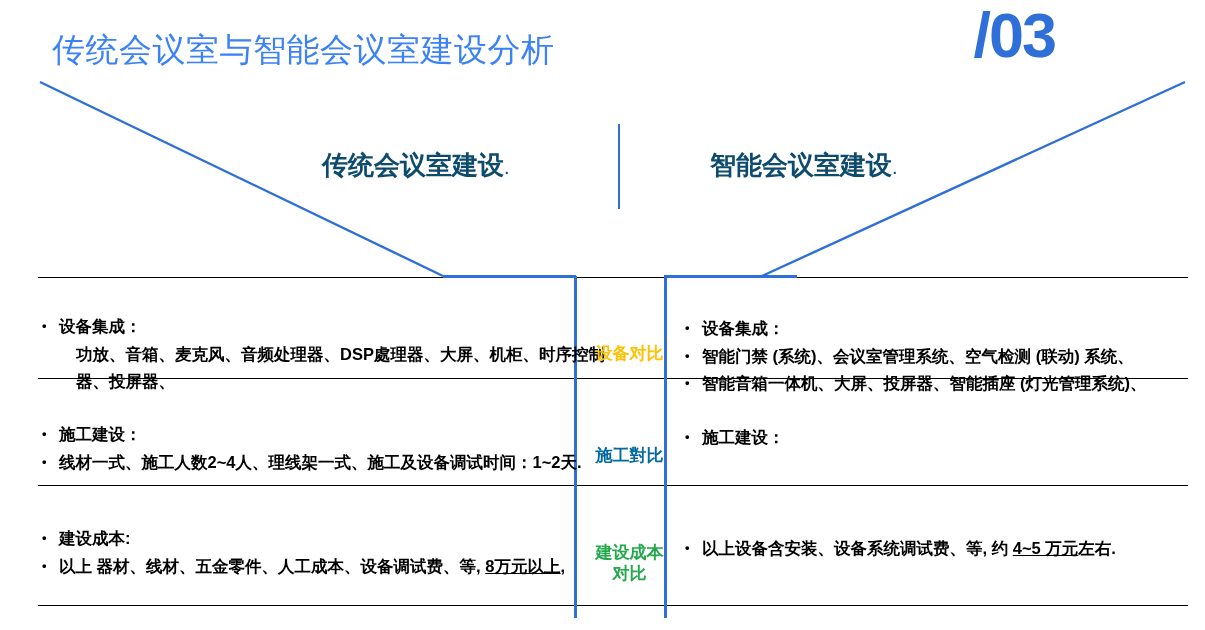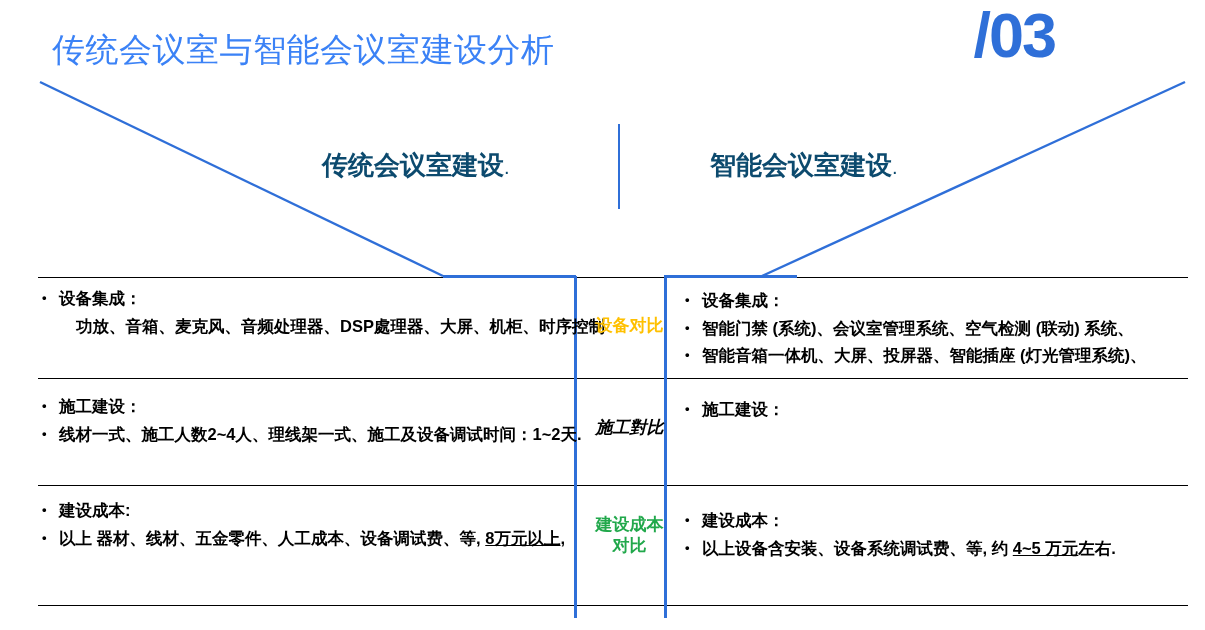--- a/index.html
+++ b/index.html
@@ -107,20 +107,21 @@
     top: -2px;
     height: 3px;
     background: #2f6fd8;
   }
   .topcap.left  { left: 405px; width: 133px; }
   .topcap.right { left: 626px; width: 133px; }
 
   .cell {
     position: absolute;
     box-sizing: border-box;
+    margin-top: 28px;
   }
   .cell.left  { left: 0px;   width: 536px; padding: 0 8px 0 4px; }
   .cell.mid   { left: 539px; width: 105px;  text-align: center; }
   .cell.right { left: 629px; width: 521px; padding: 0 8px 0 18px; }
 
   .cell.row0 { top: 0px;   height: 101px; }
   .cell.row1 { top: 101px; height: 107px; }
   .cell.row2 { top: 208px; height: 120px; }
 
   .lines {
@@ -193,20 +194,21 @@
     <div class="topcap left"></div>
     <div class="topcap right"></div>
 
     <div class="vline v1"></div>
     <div class="vline v2"></div>
 
     <div class="cell left row0">
       <div class="lines">
           <div class="ln bullet">设备集成：</div>
           <div class="ln nobullet indent">功放、音箱、麦克风、音频处理器、DSP處理器、大屏、机柜、时序控制</div>
+          <div class="ln nobullet indent">器、投屏器、</div>
         </div>
     </div>
     <div class="cell mid row0">
       <div class="midlabel" style="color: rgb(255, 192, 0);">
           <div>设备对比</div>
         </div>
     </div>
     <div class="cell right row0">
       <div class="lines">
           <div class="ln bullet">设备集成：</div>
@@ -215,21 +217,21 @@
         </div>
     </div>
 
     <div class="cell left row1">
       <div class="lines">
           <div class="ln bullet">施工建设：</div>
           <div class="ln bullet">线材一式、施工人数2~4人、理线架一式、施工及设备调试时间：1~2天.</div>
         </div>
     </div>
     <div class="cell mid row1">
-      <div class="midlabel" style="color: #000000; font-style: italic;">
+      <div class="midlabel" style="color: #0369a1;">
           <div>施工對比</div>
         </div>
     </div>
     <div class="cell right row1">
       <div class="lines">
           <div class="ln bullet">施工建设：</div>
         </div>
     </div>
 
     <div class="cell left row2">
@@ -239,18 +241,17 @@
         </div>
     </div>
     <div class="cell mid row2">
       <div class="midlabel" style="color: rgb(33, 168, 75);">
           <div>建设成本</div>
           <div>对比</div>
         </div>
     </div>
     <div class="cell right row2">
       <div class="lines">
-          <div class="ln bullet">建设成本：</div>
           <div class="ln bullet">以上设备含安装、设备系统调试费、等, 约 <span class="u">4~5 万元</span>左右.</div>
         </div>
     </div>
   </div>
 </div>
 
 </body></html>

